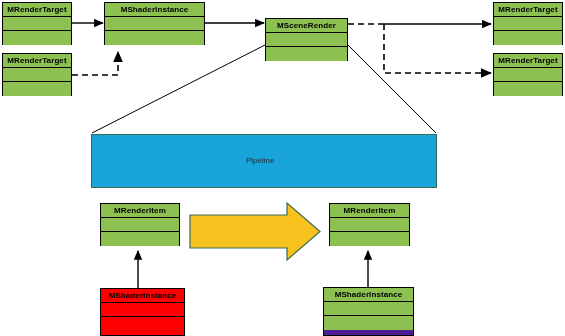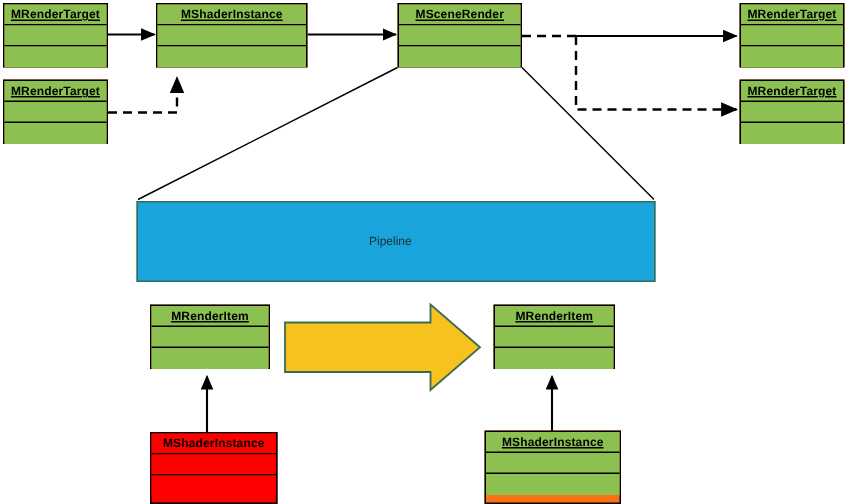--- a/index.html
+++ b/index.html
@@ -7,21 +7,21 @@
          font-family:"Liberation Sans","DejaVu Sans",sans-serif;}
 
   
   .clsbox{position:absolute;box-sizing:border-box;border:1px solid #000;background:#8CC152;}
   .clsbox .hdr{box-sizing:border-box;height:14px;border-bottom:1px solid #000;
                display:flex;align-items:center;justify-content:center;
                font-size:8px;font-weight:bold;color:#000;letter-spacing:.1px;
                white-space:nowrap;overflow:hidden;}
   .clsbox .row{box-sizing:border-box;height:14px;border-bottom:1px solid #000;}
   .clsbox .row:last-child{border-bottom:none;}
-  .clsbox.green{background:#f97316;text-decoration:underline;}
+  .clsbox.green{background:#4c1d95;}
   .clsbox.green .hdr,.clsbox.green .row{background:#8CC152;}
   .clsbox.red{background:#FF0000;border:1px solid #000;}
   .clsbox.red .hdr,.clsbox.red .row{background:#FF0000;}
 
   
   .pipeline{position:absolute;box-sizing:border-box;background:#19A5DC;border:1px solid #3A6B55;}
   .pipelabel{position:absolute;font-size:8px;color:#1b2a33;white-space:nowrap;}
   .phasebox{position:absolute;box-sizing:border-box;background:#19A5DC;border:1px solid #3A6B55;
             display:flex;align-items:center;justify-content:center;
             font-size:8px;color:#1b2a33;}
@@ -103,21 +103,21 @@
     <div class="row"></div>
     <div class="row"></div>
   </div>
 
   <div class="clsbox green" style="left:104px;top:2px;width:101px;height:43px;">
     <div class="hdr">MShaderInstance</div>
     <div class="row"></div>
     <div class="row"></div>
   </div>
 
-  <div class="clsbox green" style="left:265px;top:2px;width:83px;height:43px;">
+  <div class="clsbox green" style="left:265px;top:18px;width:83px;height:43px;">
     <div class="hdr">MSceneRender</div>
     <div class="row"></div>
     <div class="row"></div>
   </div>
 
   <div class="clsbox green" style="left:493px;top:2px;width:70px;height:43px;">
     <div class="hdr">MRenderTarget</div>
     <div class="row"></div>
     <div class="row"></div>
   </div>

